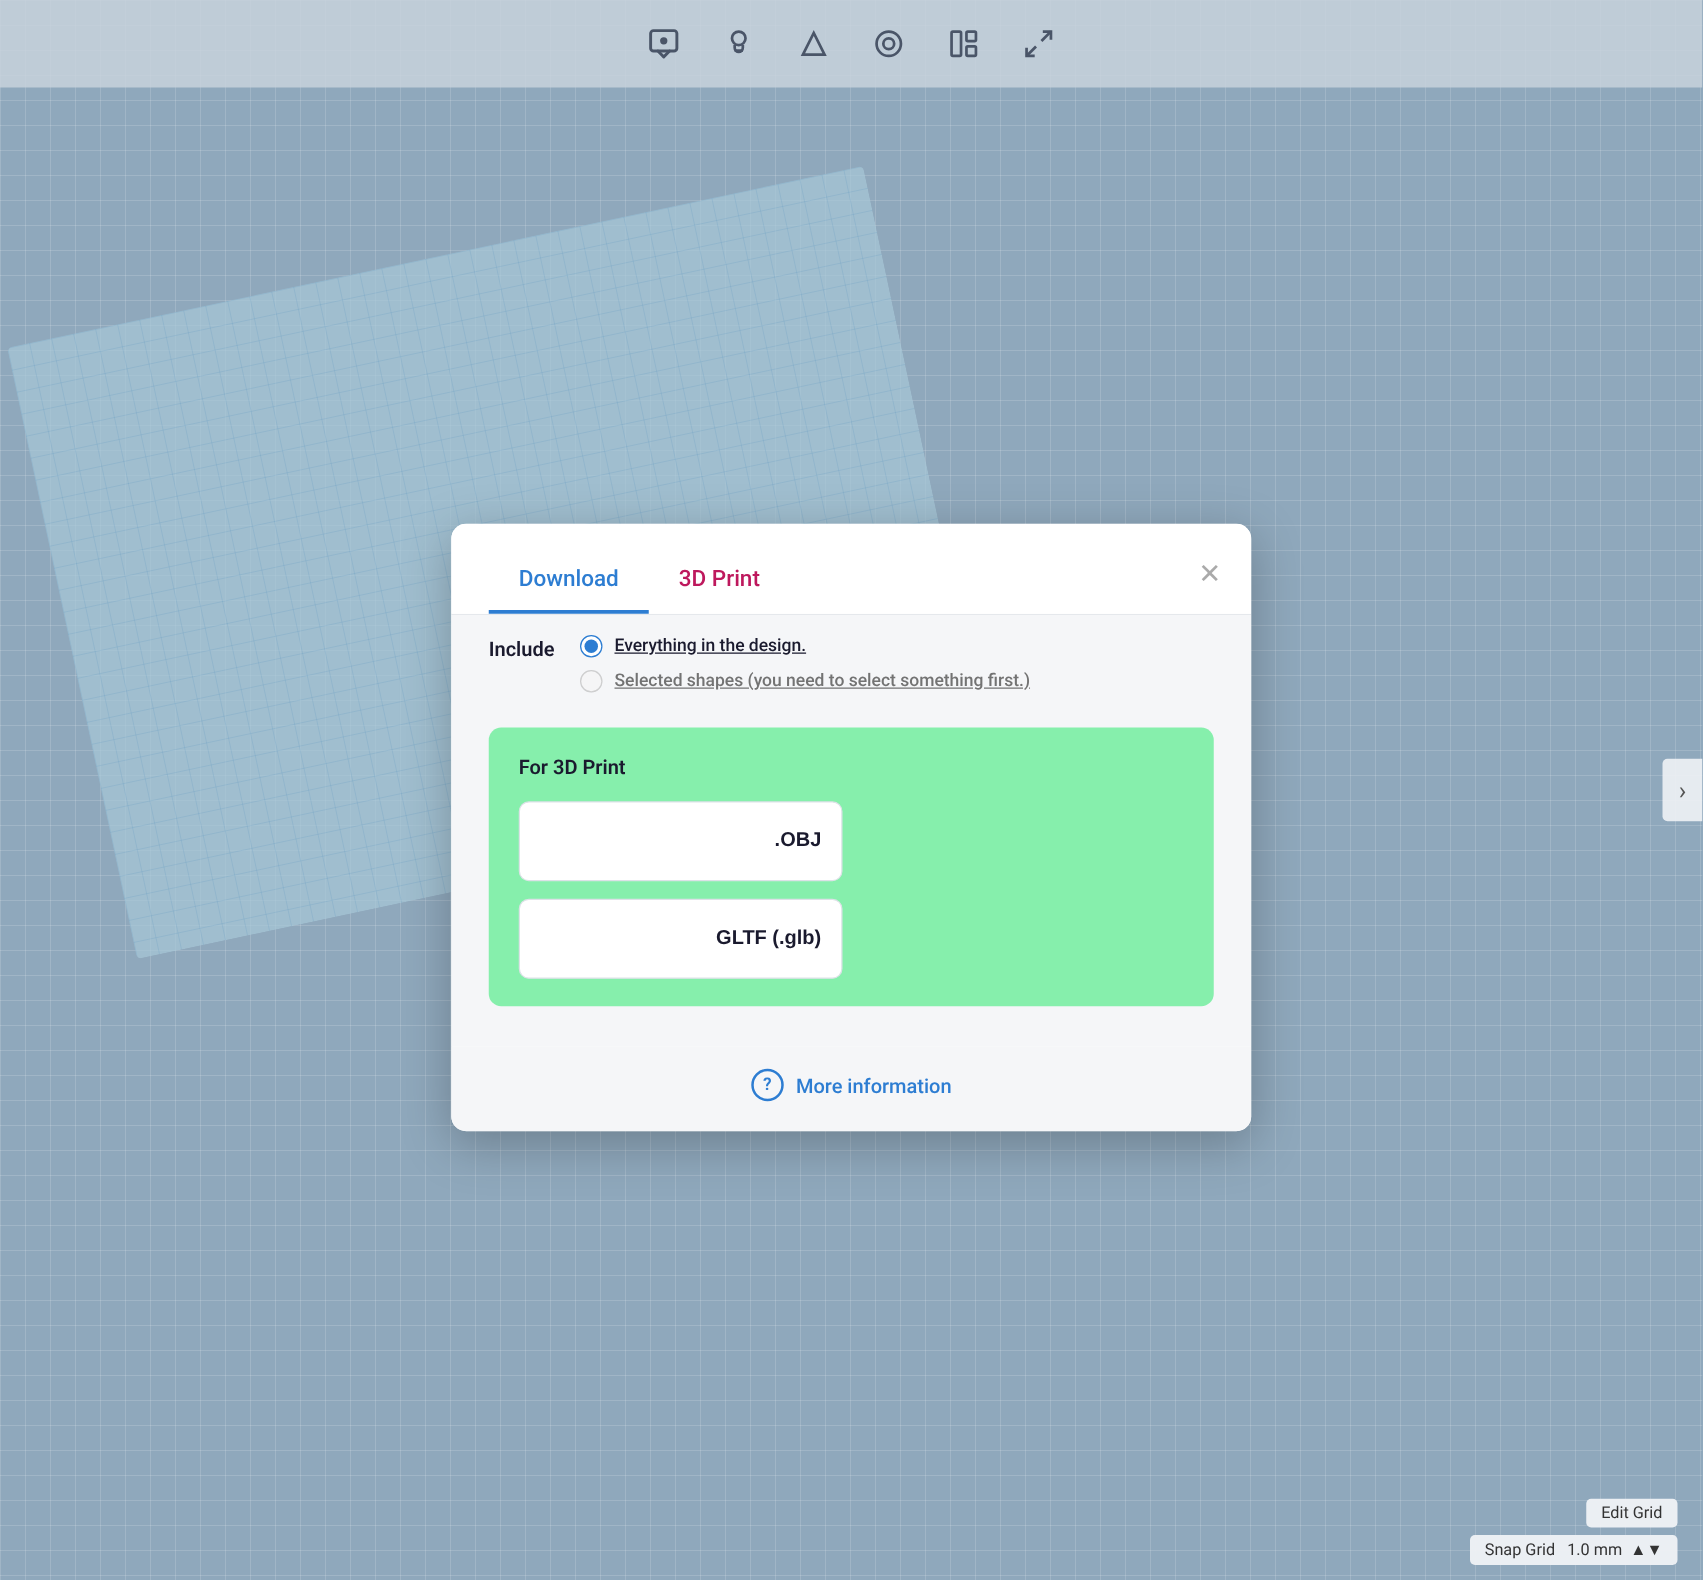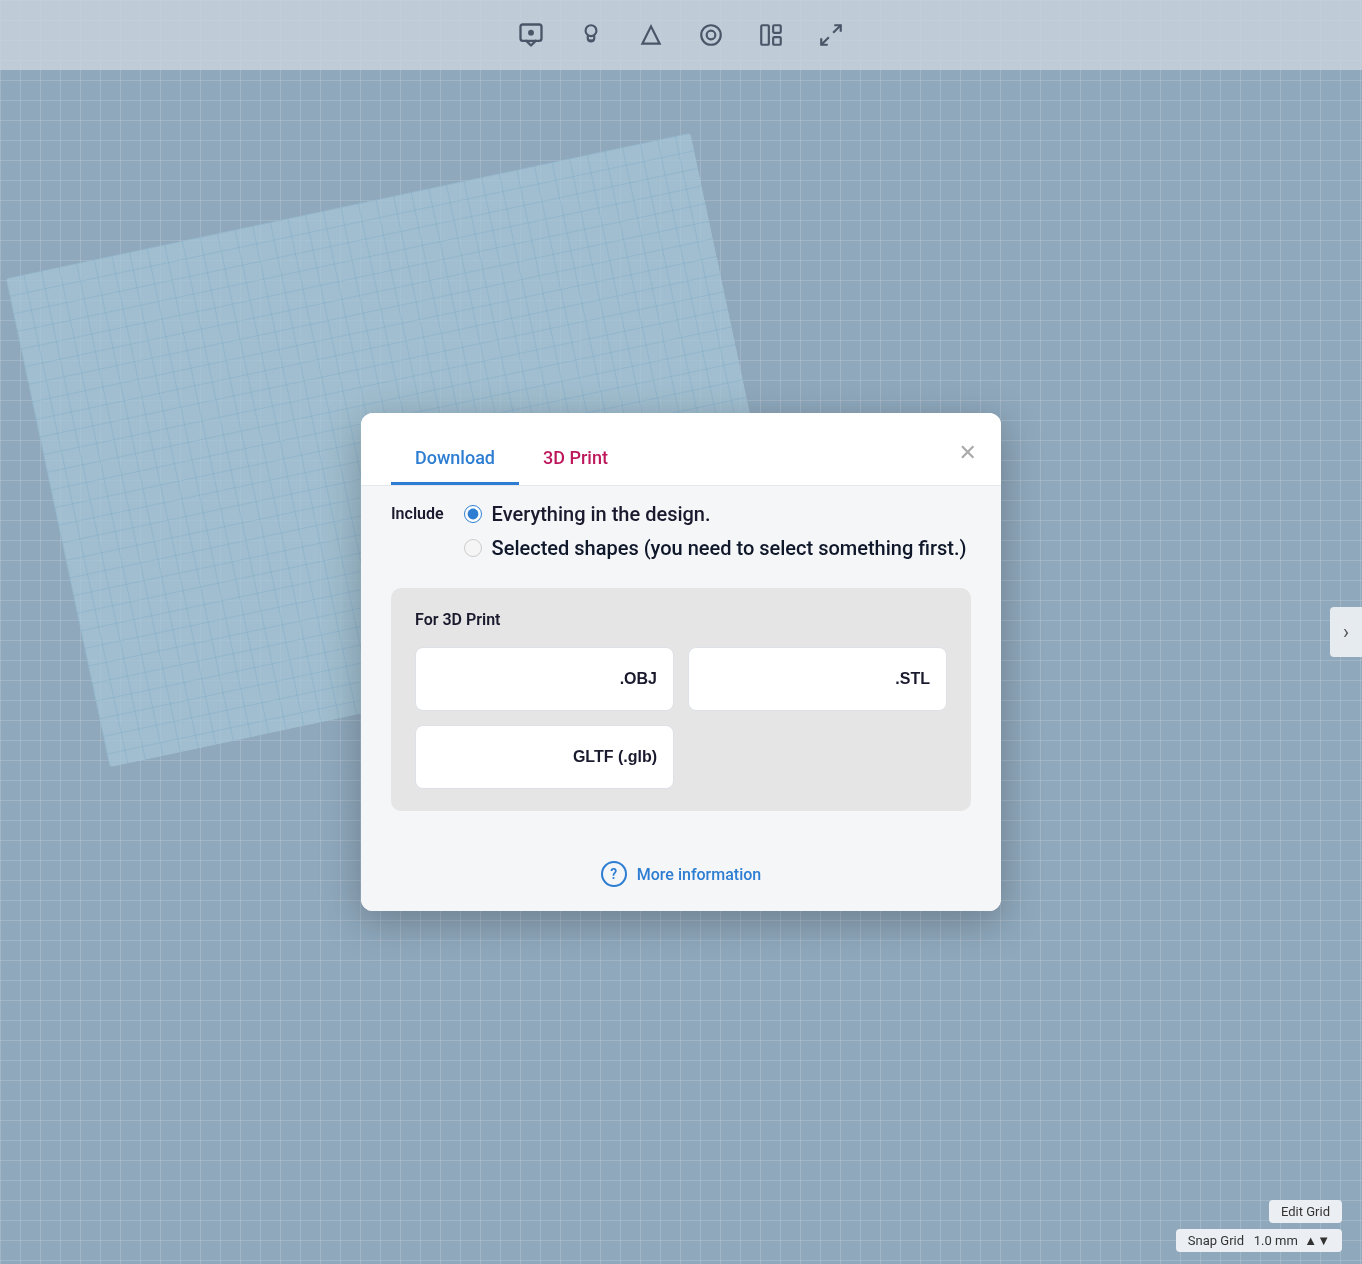--- a/index.html
+++ b/index.html
@@ -210,32 +210,33 @@
     }
 
     .radio-option input[type="radio"] {
       width: 18px;
       height: 18px;
       accent-color: #2d7dd2;
       cursor: pointer;
     }
 
     .radio-option-label {
-      font-size: 20px;
+      font-size: 14px;
       color: #1a1a2e;
       font-weight: 500;
+      text-decoration: underline;
     }
 
     .radio-option-label.disabled {
-      color: #0f172a;
+      color: #737373;
     }
 
     
     .format-section {
-      background: #e5e5e5;
+      background: #86efac;
       border-radius: 10px;
       padding: 22px 24px;
       margin-bottom: 16px;
     }
 
     .format-section-title {
       font-size: 16px;
       font-weight: 600;
       color: #1a1a2e;
       margin-bottom: 18px;
@@ -389,21 +390,20 @@
             <input type="radio" name="include" disabled="" style="">
             <span class="radio-option-label disabled">Selected shapes (you need to select something first.)</span>
           </label>
         </div>
       </div>
 
       <div class="format-section">
         <div class="format-section-title">For 3D Print</div>
         <div class="format-buttons-grid">
           <button class="format-btn">.OBJ</button>
-          <button class="format-btn">.STL</button>
           <button class="format-btn wide">GLTF (.glb)</button>
         </div>
       </div>
 
 
     </div>
 
     <div class="modal-footer">
       <a class="more-info-link">
         <div class="question-circle">

